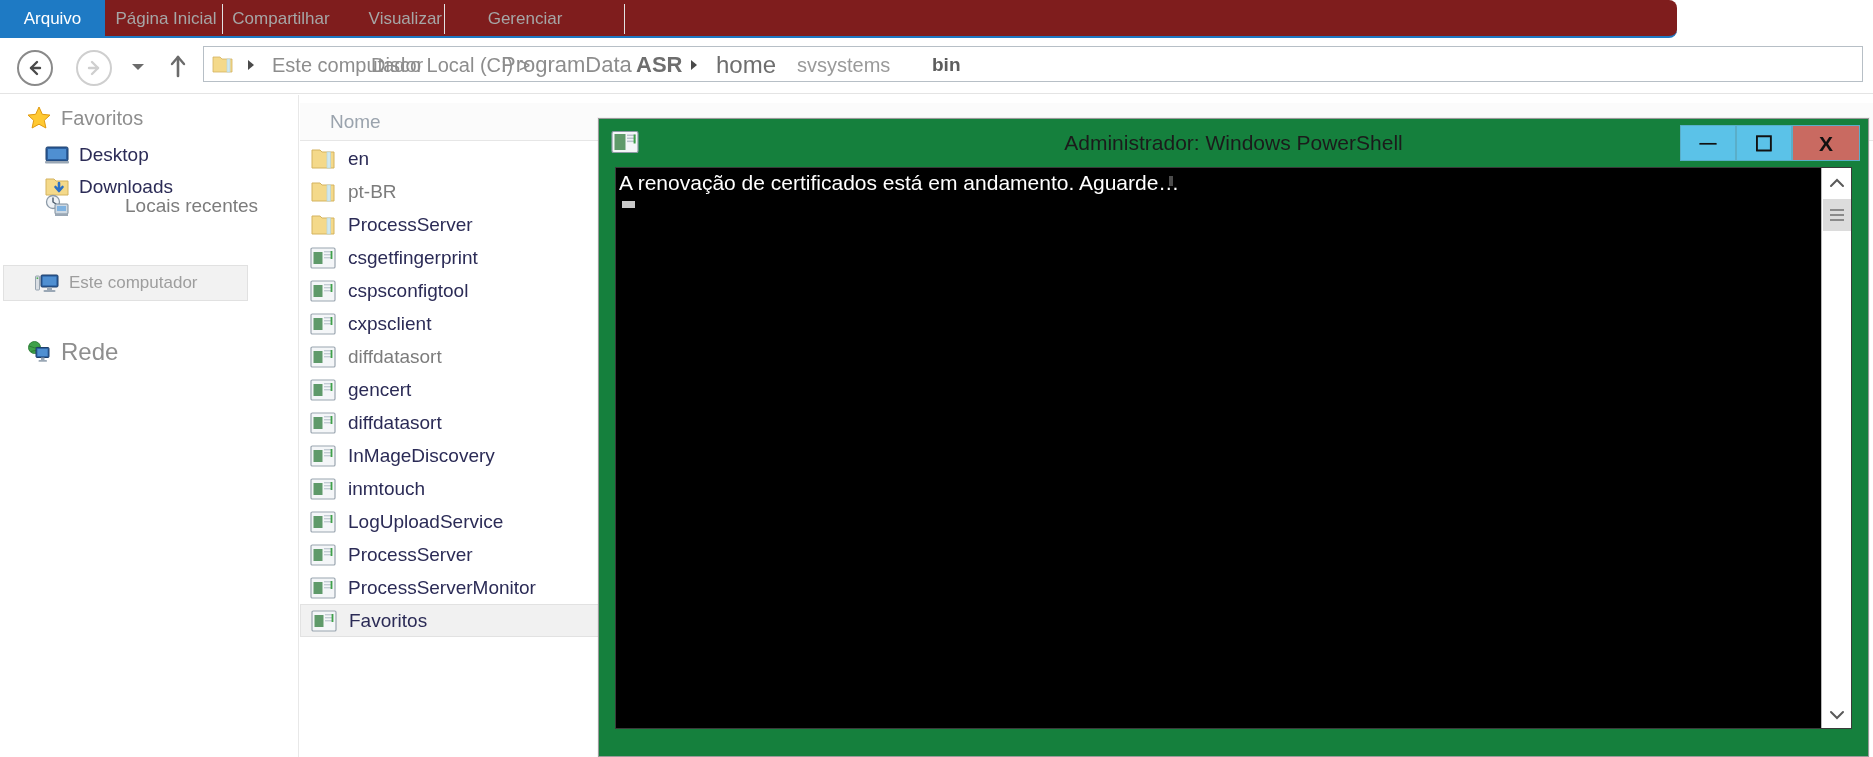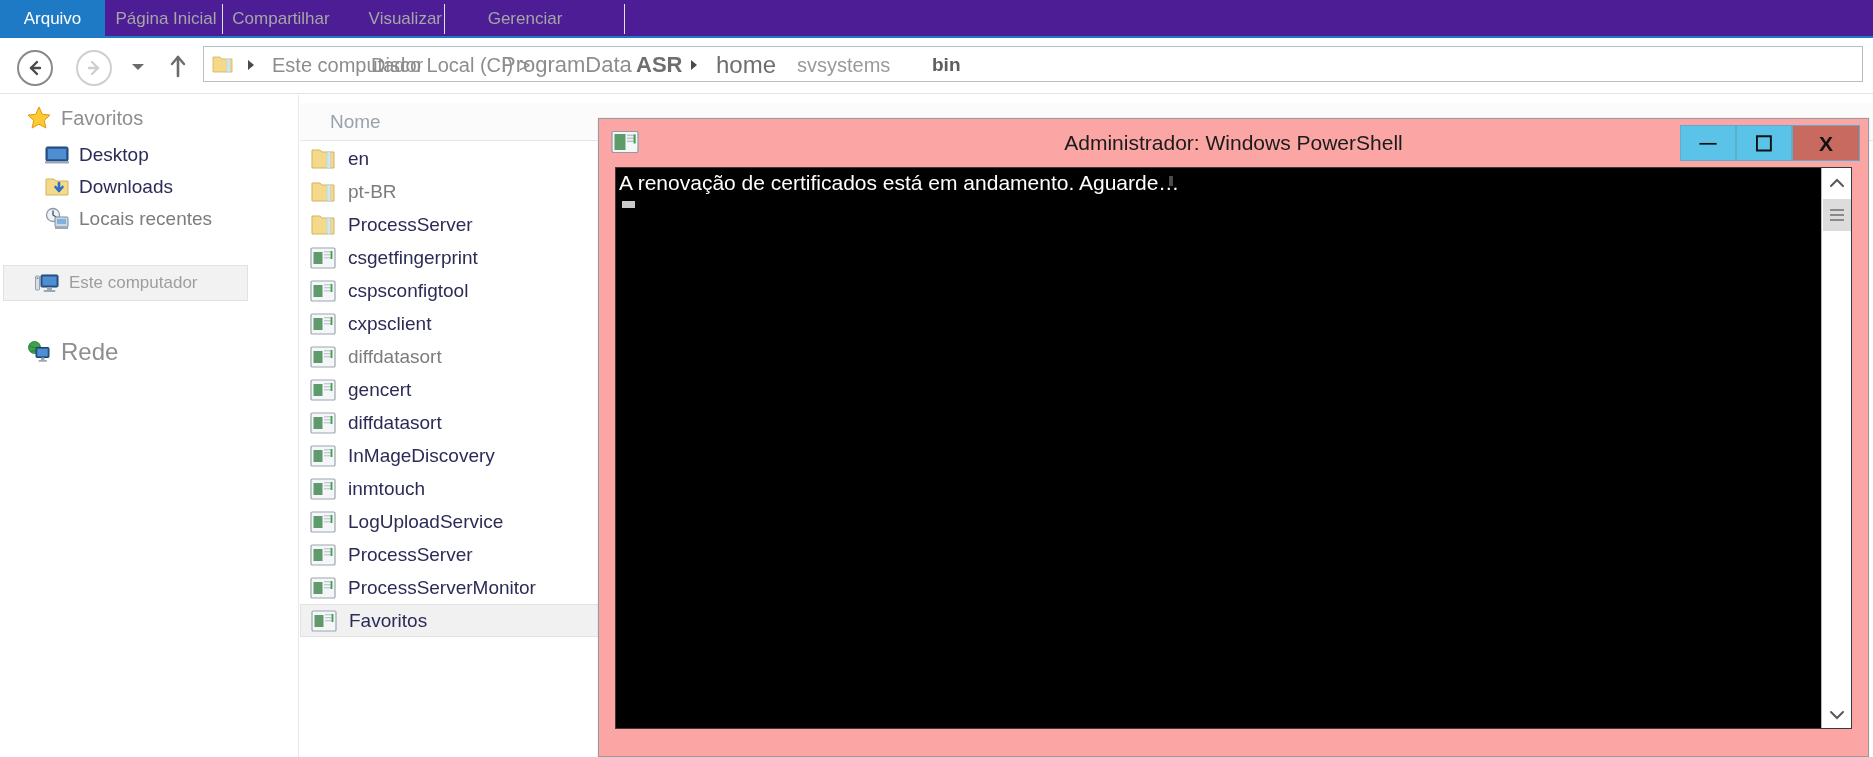--- a/index.html
+++ b/index.html
@@ -15,23 +15,24 @@
     position: relative;
     width: 1873px;
     height: 757px;
     background: #ffffff;
   }
 
   
   .ribbon {
     position: absolute;
     left: 0; top: 0;
-    width: 1873px; height: 38px;
-    background: #4c1d95;
+    width: 1677px; height: 38px;
+    background: #7f1d1d;
     border-bottom: 2px solid #1e7ac4;
+    border-radius: 8px;
   }
   .tab {
     position: absolute;
     top: 0;
     height: 38px;
     line-height: 38px;
     font-size: 17px;
     color: #a6a6a6;
     text-align: center;
     white-space: nowrap;
@@ -159,21 +160,21 @@
     width: 26px; height: 26px;
     margin-right: 9px;
     flex: 0 0 auto;
     position: relative;
   }
   .nav-item .lbl { font-size: 19px; }
 
   .ni-fav     { left: 26px;  top: 6px;  }
   .ni-desktop { left: 44px;  top: 43px; }
   .ni-dl      { left: 44px;  top: 75px; }
-  .ni-recent  { left: 44px;  top: 107px;}
+  .ni-recent  { left: 44px;  top: 94px; gap: 46px;}
   .ni-pc      { left: 3px;   top: 170px; width: 245px; height: 36px;
                 background: #f2f2f2; border: 1px solid #e1e1e1; padding-left: 30px; }
   .ni-net     { left: 26px;  top: 240px; }
 
   .lbl-fav    { color: #8e8e8e; }
   .lbl-dark   { color: #2b2b56; }
   .lbl-gray   { color: #7c7c7c; }
   .lbl-pc     { color: #9e9e9e; font-size: 17px !important; }
   .lbl-net    { color: #8e8e8e; font-size: 24px !important; }
   .lbl-favtxt { font-size: 20px !important; }
@@ -229,21 +230,21 @@
     color: #2b2b56;
     white-space: nowrap;
   }
   .frow .fname.muted { color: #7c7c7c; }
 
   
   .pswin {
     position: absolute;
     left: 598px; top: 118px;
     width: 1271px; height: 639px;
-    background: #fca5a5;
+    background: #15803d;
     border: 1px solid #9a9a9a;
     box-shadow: 0 0 0 1px rgba(0,0,0,0.04);
   }
   .pstitle {
     position: absolute;
     left: 0; top: 0;
     width: 1269px; height: 48px;
   }
   .ps-ico {
     position: absolute;

